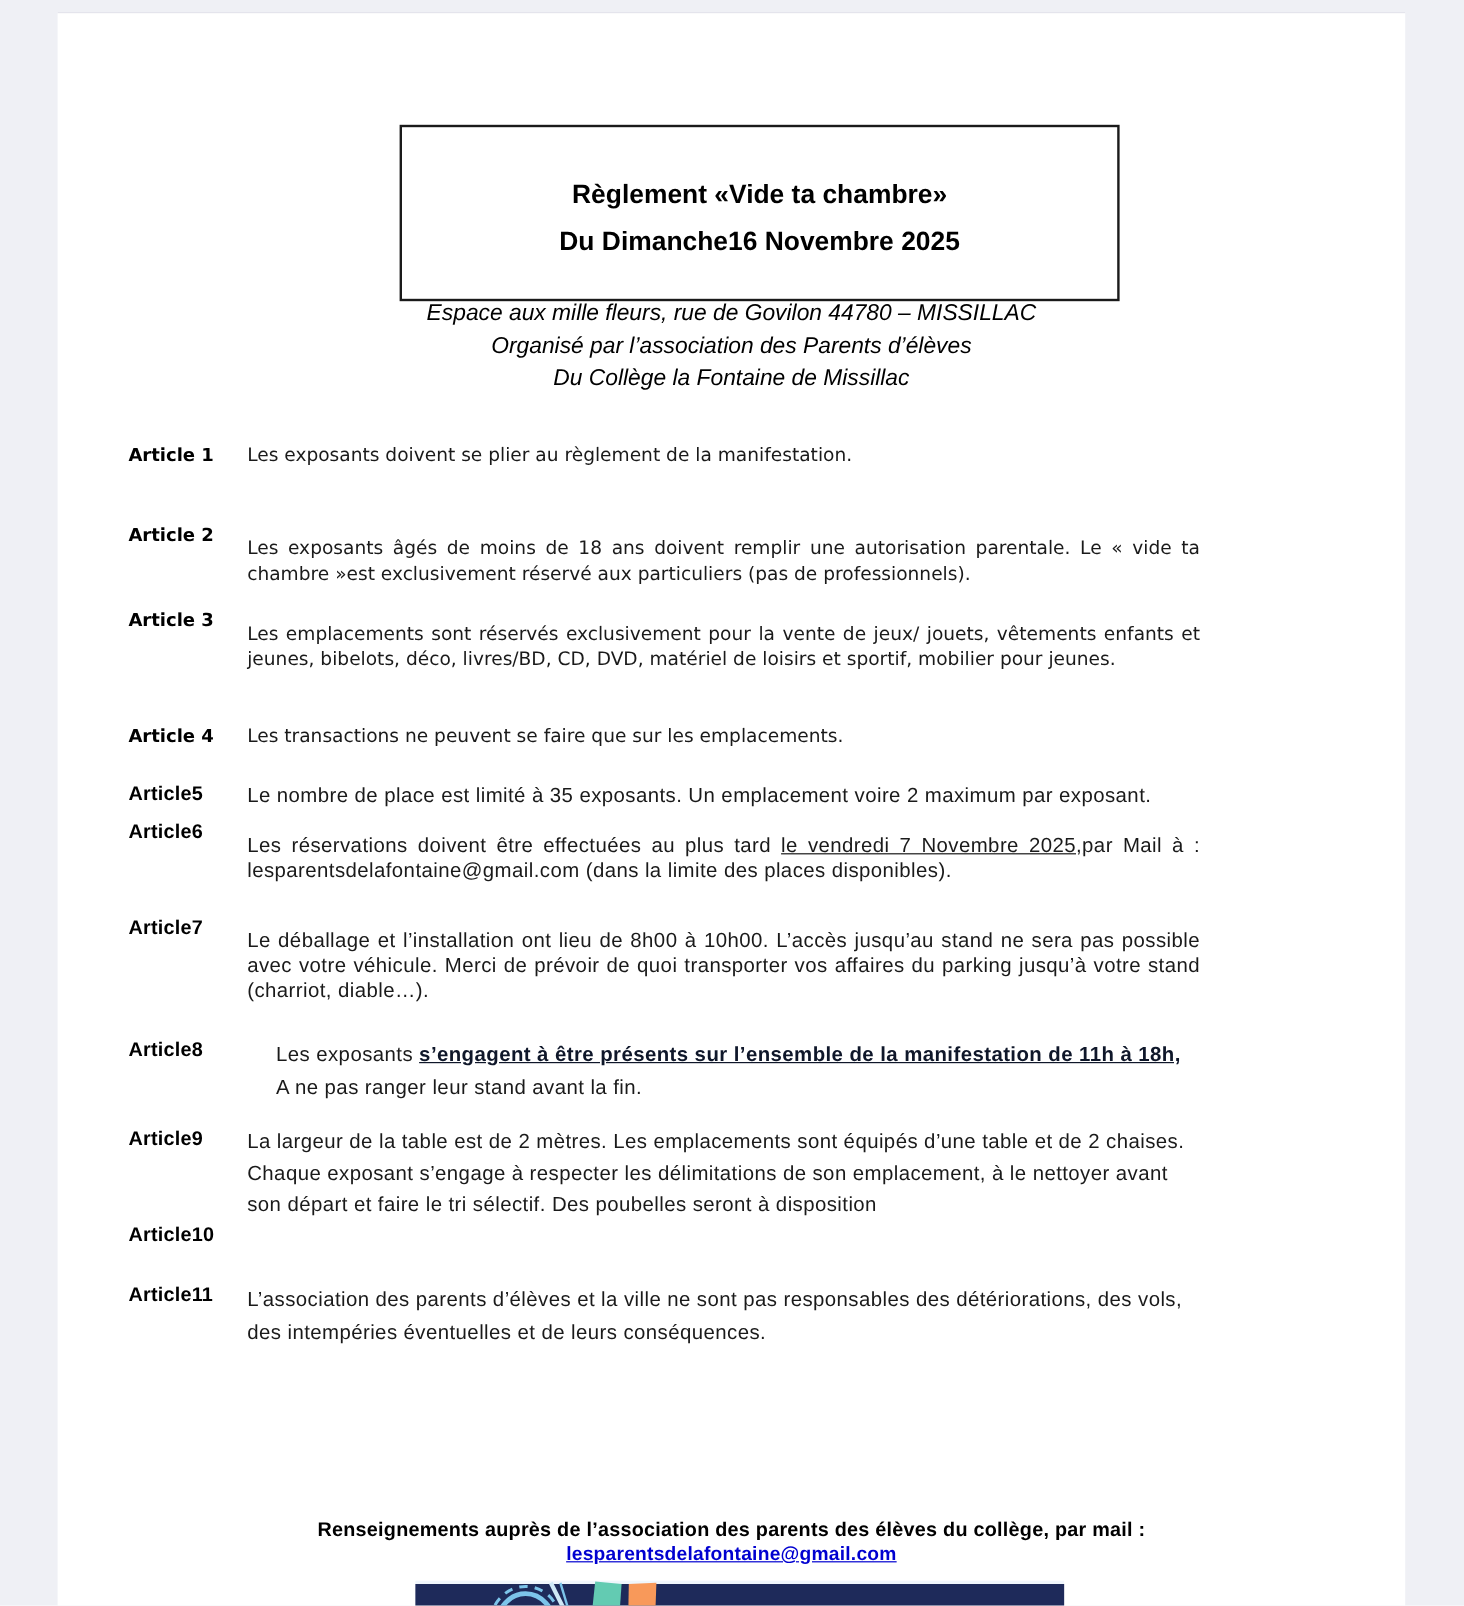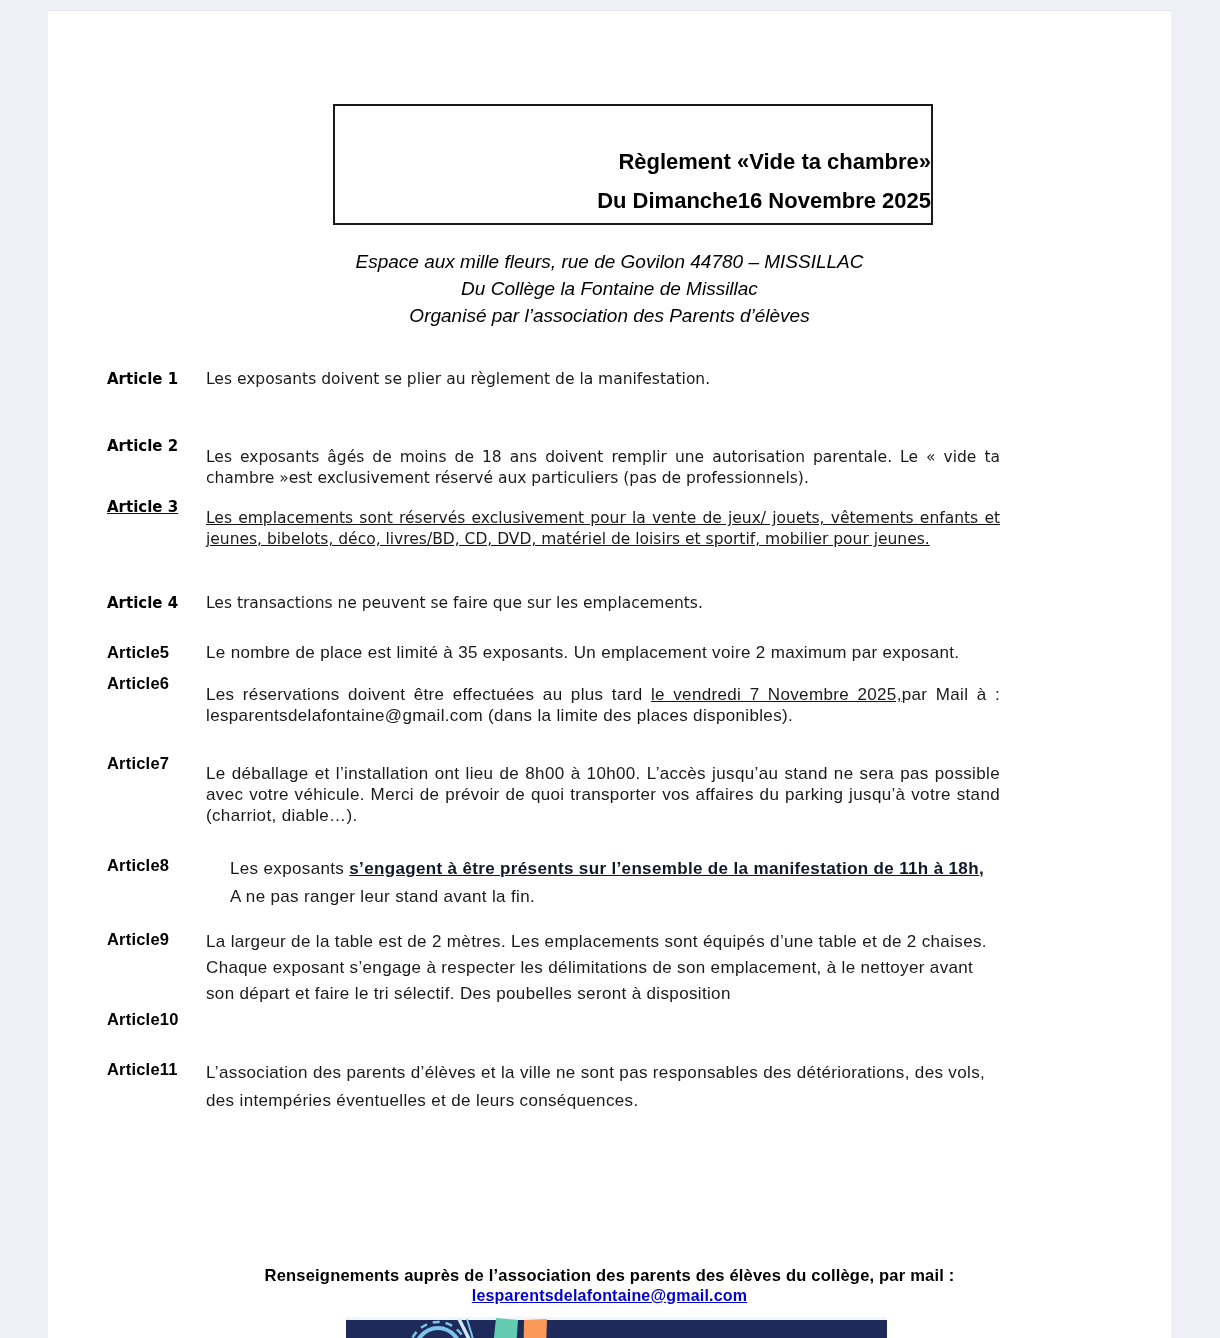--- a/index.html
+++ b/index.html
@@ -8,23 +8,23 @@
     background:#eff0f5;
     font-family:"Liberation Sans",sans-serif;
     color:#141414;
   }
   .page{
     position:absolute;left:48px;top:10px;width:1123px;height:1328px;
     background:#ffffff;border-top:1px solid #e4e4ec;overflow:hidden;
   }
   
   .title-box{
-    position:absolute;left:285px;top:93px;width:600px;height:121px;
+    position:absolute;left:285px;top:93px;width:600px;height:147px;
     border:2px solid #1a1a1a;box-sizing:border-box;
-    text-align:right;padding-top:36px;
+    text-align:center;padding-top:36px;
     font-family:"Liberation Sans",sans-serif;
     font-weight:bold;font-size:22px;line-height:39px;color:#000;
   }
   
   .subtitle{
     position:absolute;left:0;top:237px;width:100%;
     text-align:center;font-style:italic;
     font-family:"Liberation Sans",sans-serif;
     font-size:19px;line-height:27px;color:#000;
   }
@@ -42,21 +42,21 @@
   .just .atext{text-align:justify;}
   .pad .atext{padding-top:11px;}
   .pad10 .atext{padding-top:10px;}
   .lh26 .atext{line-height:26px;}
   .lh28 .atext{line-height:28px;}
   .ul{text-decoration:underline;}
   .bold-ul{font-weight:bold;text-decoration:underline;color:#0f172a;}
   
   .a1{margin-top:0;}
   .a2{margin-top:46px;}
-  .a3{margin-top:8px;text-decoration:underline;}
+  .a3{margin-top:18px;}
   .a4{margin-top:43px;}
   .a5{margin-top:28px;}
   .a6{margin-top:10px;}
   .a7{margin-top:27px;}
   .a8{margin-top:29px;gap:24px;}
   .a9{margin-top:18px;}
   .a10{margin-top:2px;}
   .a11{margin-top:29px;}
   
   .footer{
@@ -79,22 +79,22 @@
 
 <div class="page">
 
   <div class="title-box">
     <div>Règlement «Vide ta chambre»</div>
     <div>Du Dimanche16 Novembre 2025</div>
   </div>
 
   <div class="subtitle">
     <div>Espace aux mille fleurs, rue de Govilon 44780 – MISSILLAC</div>
+    <div>Organisé par l’association des Parents d’élèves</div>
     <div>Du Collège la Fontaine de Missillac</div>
-    <div>Organisé par l’association des Parents d’élèves</div>
   </div>
 
   <div class="articles">
 
     <div class="article fa a1">
       <div class="alabel">Article 1</div>
       <div class="atext">Les exposants doivent se plier au règlement de la manifestation.</div>
     </div>
 
     <div class="article fa a2 just pad">

